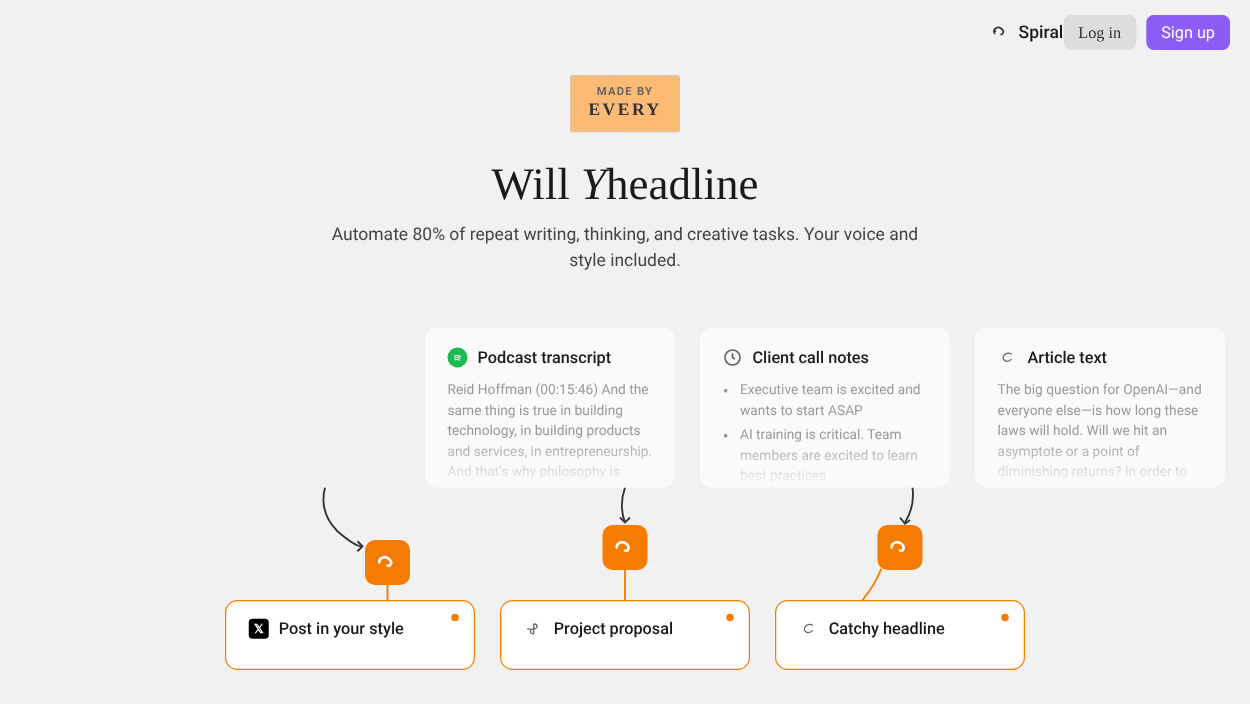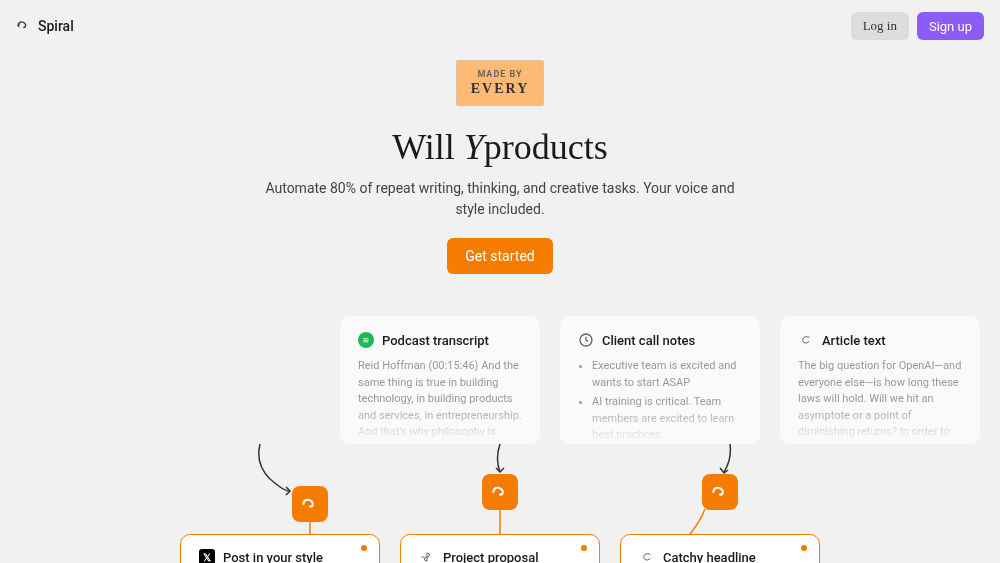--- a/index.html
+++ b/index.html
@@ -10,21 +10,21 @@
     body {
       font-family: -apple-system, BlinkMacSystemFont, "Segoe UI", Roboto, sans-serif;
       background: #f1f1f1;
       width: 1000px;
       height: 563px;
       overflow: hidden;
       color: #1a1a1a;
     }
     .header {
       display: flex;
-      justify-content: space-between;
+      justify-content: flex-end;
       align-items: center;
       padding: 12px 16px;
     }
     .logo {
       display: flex;
       align-items: center;
       gap: 6px;
       font-size: 14px;
       font-weight: 500;
     }
@@ -267,26 +267,25 @@
   </div>
 </div>
 
 <div class="main">
   <div class="made-by-badge">
     <div>MADE BY</div>
     <div class="every">EVERY</div>
   </div>
 
   <h1 class="hero-title">
-    <span>Will </span><span class="cursive">Y</span><span>products</span>
+    <span>Will </span><span class="cursive">Y</span><span>headline</span>
   </h1>
 
   <p class="hero-subtitle">Automate 80% of repeat writing, thinking, and creative tasks. Your voice and style included.</p>
 
-  <button class="btn-cta">Get started</button>
 
   <div class="cards-row">
     <div class="card">
       <div class="card-header">
         <div class="spotify-icon">
           <svg width="10" height="10" viewBox="0 0 24 24" fill="white">
               <path d="M6 9 Q12 7 18 10 M6 13 Q12 11 17 13.5 M7 16.5 Q12 15 16 17" stroke="white" stroke-width="2" fill="none" stroke-linecap="round"></path>
             </svg>
         </div>
         <div class="card-title">Podcast transcript</div>

